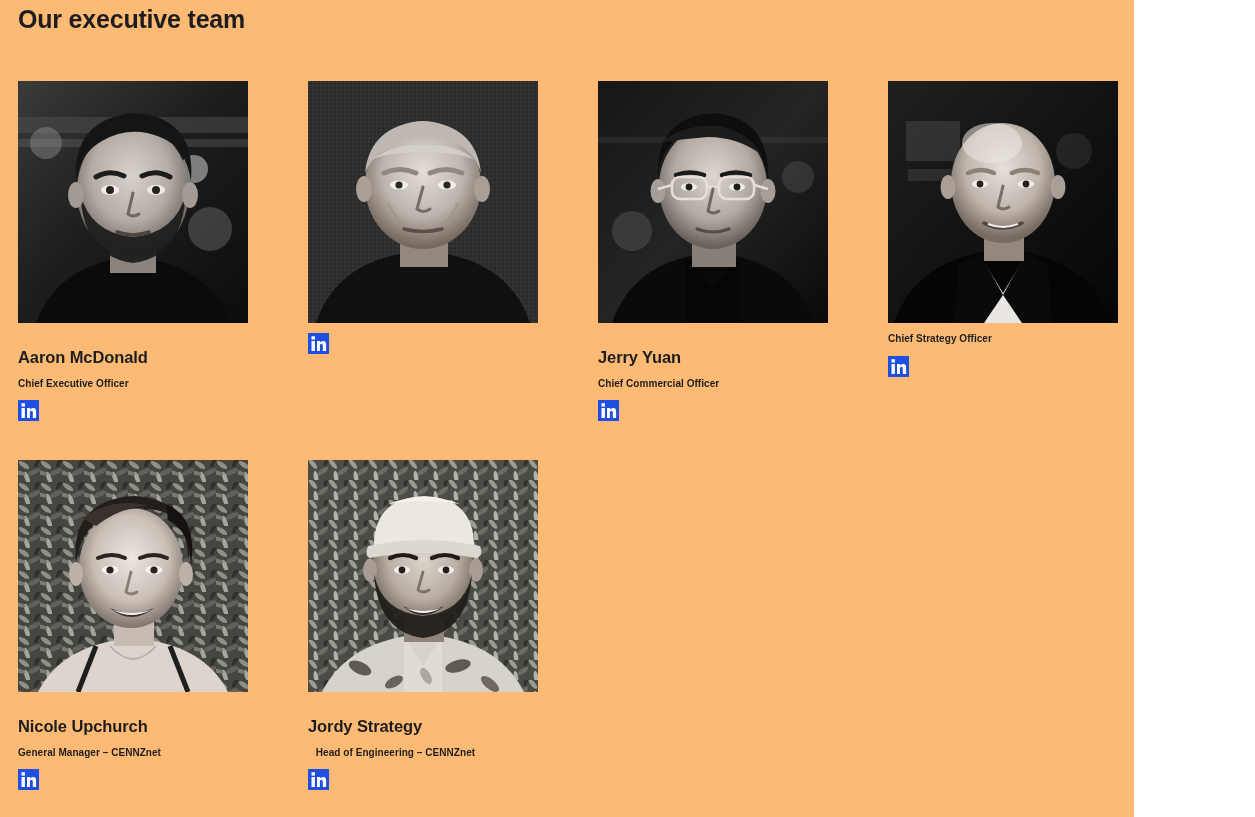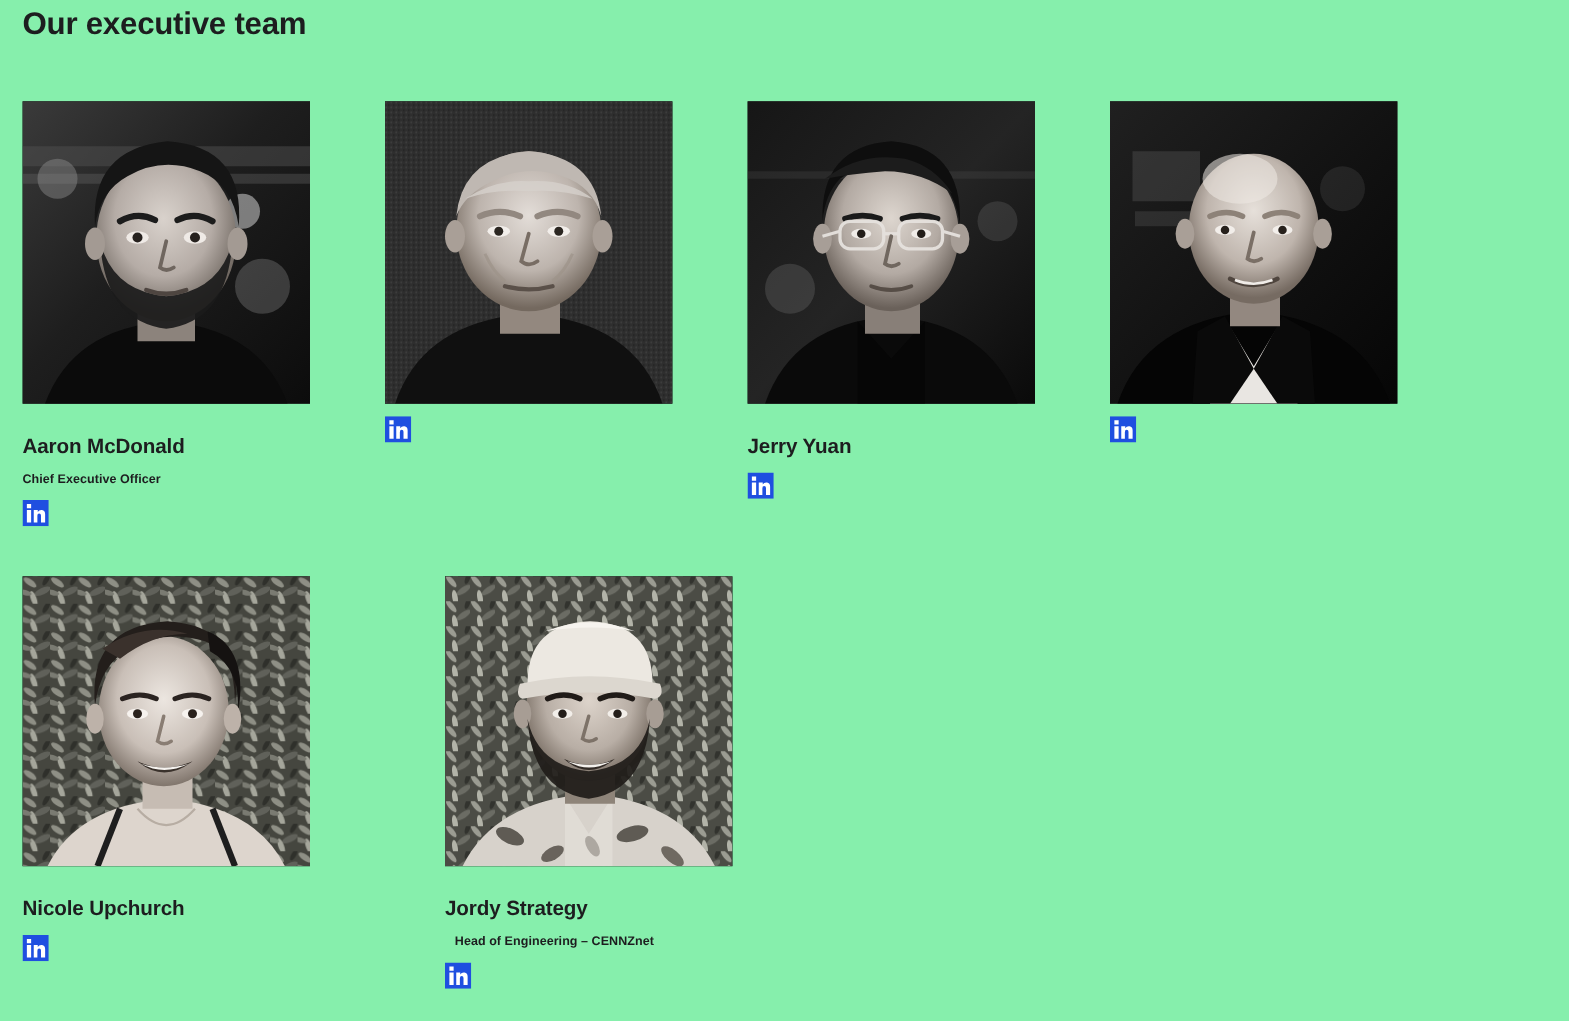--- a/index.html
+++ b/index.html
@@ -12,23 +12,23 @@
     height: 817px;
     overflow: hidden;
   }
   body {
     font-family: "Liberation Sans", sans-serif;
     color: #231f20;
     -webkit-font-smoothing: antialiased;
   }
   .page {
     position: relative;
-    width: 1255px;
+    width: 1134px;
     height: 817px;
-    background: #86efac;
+    background: #fdba74;
   }
   .section-title {
     position: absolute;
     left: 18px;
     top: 4px;
     font-size: 25px;
     font-weight: 700;
     letter-spacing: -0.2px;
     color: #1d1d1f;
     margin: 0;
@@ -40,21 +40,20 @@
     top: 81px;
     width: 1220px;
   }
   .team-row {
     display: flex;
     flex-direction: row;
     align-items: flex-start;
   }
   .team-row.row-2 {
     margin-top: 0px;
-    gap: 48px;
   }
   .member-card {
     width: 230px;
     margin-right: 60px;
     position: relative;
   }
   .member-card:last-child { margin-right: 0; }
 
   .photo-frame {
     width: 230px;
@@ -255,20 +254,21 @@
               <rect x="121" y="96" width="35" height="22" rx="8"></rect>
               <path d="M109 106 L121 106"></path>
               <path d="M74 104 L60 108"></path>
               <path d="M156 104 L170 108"></path>
             </g>
             <path d="M115 108 L110 130 Q115 134 121 130" stroke="#70675f" stroke-width="3" fill="none" stroke-linecap="round"></path>
             <path d="M99 148 Q115 154 131 148" stroke="#564d46" stroke-width="3.2" fill="none" stroke-linecap="round"></path>
           </svg>
         </div>
         <p class="member-name">Jerry Yuan</p>
+        <p class="member-role">Chief Commercial Officer</p>
         <a class="linkedin-link" href="#">
           <svg width="21" height="21" viewBox="0 0 21 21">
             <rect width="21" height="21" fill="#1f4fe0"></rect>
             <rect x="3.5" y="8" width="3.4" height="10" fill="#ffffff"></rect>
             <rect x="3.5" y="3.2" width="3.4" height="3.4" fill="#ffffff"></rect>
             <path d="M9 8 h3.2 v1.5 q1.1-1.8 3.4-1.5 2.5 0.3 2.5 3.4 V18 h-3.3 v-5.6 q0-1.6-1.5-1.6 -1.4 0-1.4 1.7 V18 H9 Z" fill="#ffffff"></path>
           </svg>
         </a>
       </div>
 
@@ -308,20 +308,21 @@
             <path d="M124 92 Q137 86 150 92" stroke="#8d8278" stroke-width="4.5" fill="none" stroke-linecap="round"></path>
             <ellipse cx="92" cy="103" rx="8" ry="4" fill="#f2eeea"></ellipse>
             <ellipse cx="138" cy="103" rx="8" ry="4" fill="#f2eeea"></ellipse>
             <circle cx="92" cy="103" r="3.4" fill="#27211c"></circle>
             <circle cx="138" cy="103" r="3.4" fill="#27211c"></circle>
             <path d="M115 105 L110 126 Q115 130 121 126" stroke="#7a6f66" stroke-width="3" fill="none" stroke-linecap="round"></path>
             <path d="M96 142 Q115 152 134 142" stroke="#4f453e" stroke-width="3.4" fill="none" stroke-linecap="round"></path>
             <path d="M100 143 Q115 149 130 143" stroke="#f0ece8" stroke-width="2" fill="none"></path>
           </svg>
         </div>
+        <p class="member-role">Chief Strategy Officer</p>
         <a class="linkedin-link" href="#">
           <svg width="21" height="21" viewBox="0 0 21 21">
             <rect width="21" height="21" fill="#1f4fe0"></rect>
             <rect x="3.5" y="8" width="3.4" height="10" fill="#ffffff"></rect>
             <rect x="3.5" y="3.2" width="3.4" height="3.4" fill="#ffffff"></rect>
             <path d="M9 8 h3.2 v1.5 q1.1-1.8 3.4-1.5 2.5 0.3 2.5 3.4 V18 h-3.3 v-5.6 q0-1.6-1.5-1.6 -1.4 0-1.4 1.7 V18 H9 Z" fill="#ffffff"></path>
           </svg>
         </a>
       </div>
 
@@ -369,20 +370,21 @@
             <ellipse cx="136" cy="110" rx="8.5" ry="4.2" fill="#f6f2ee"></ellipse>
             <circle cx="92" cy="110" r="3.6" fill="#2a221d"></circle>
             <circle cx="136" cy="110" r="3.6" fill="#2a221d"></circle>
             <path d="M113 112 L108 132 Q113 136 119 132" stroke="#897d73" stroke-width="2.8" fill="none" stroke-linecap="round"></path>
 
             <path d="M92 148 Q113 166 136 148 Q113 158 92 148 Z" fill="#3a322c"></path>
             <path d="M95 150 Q113 160 133 150 Q113 156 95 150 Z" fill="#f6f3ef"></path>
           </svg>
         </div>
         <p class="member-name">Nicole Upchurch</p>
+        <p class="member-role">General Manager – CENNZnet</p>
         <a class="linkedin-link" href="#">
           <svg width="21" height="21" viewBox="0 0 21 21">
             <rect width="21" height="21" fill="#1f4fe0"></rect>
             <rect x="3.5" y="8" width="3.4" height="10" fill="#ffffff"></rect>
             <rect x="3.5" y="3.2" width="3.4" height="3.4" fill="#ffffff"></rect>
             <path d="M9 8 h3.2 v1.5 q1.1-1.8 3.4-1.5 2.5 0.3 2.5 3.4 V18 h-3.3 v-5.6 q0-1.6-1.5-1.6 -1.4 0-1.4 1.7 V18 H9 Z" fill="#ffffff"></path>
           </svg>
         </a>
       </div>
 

